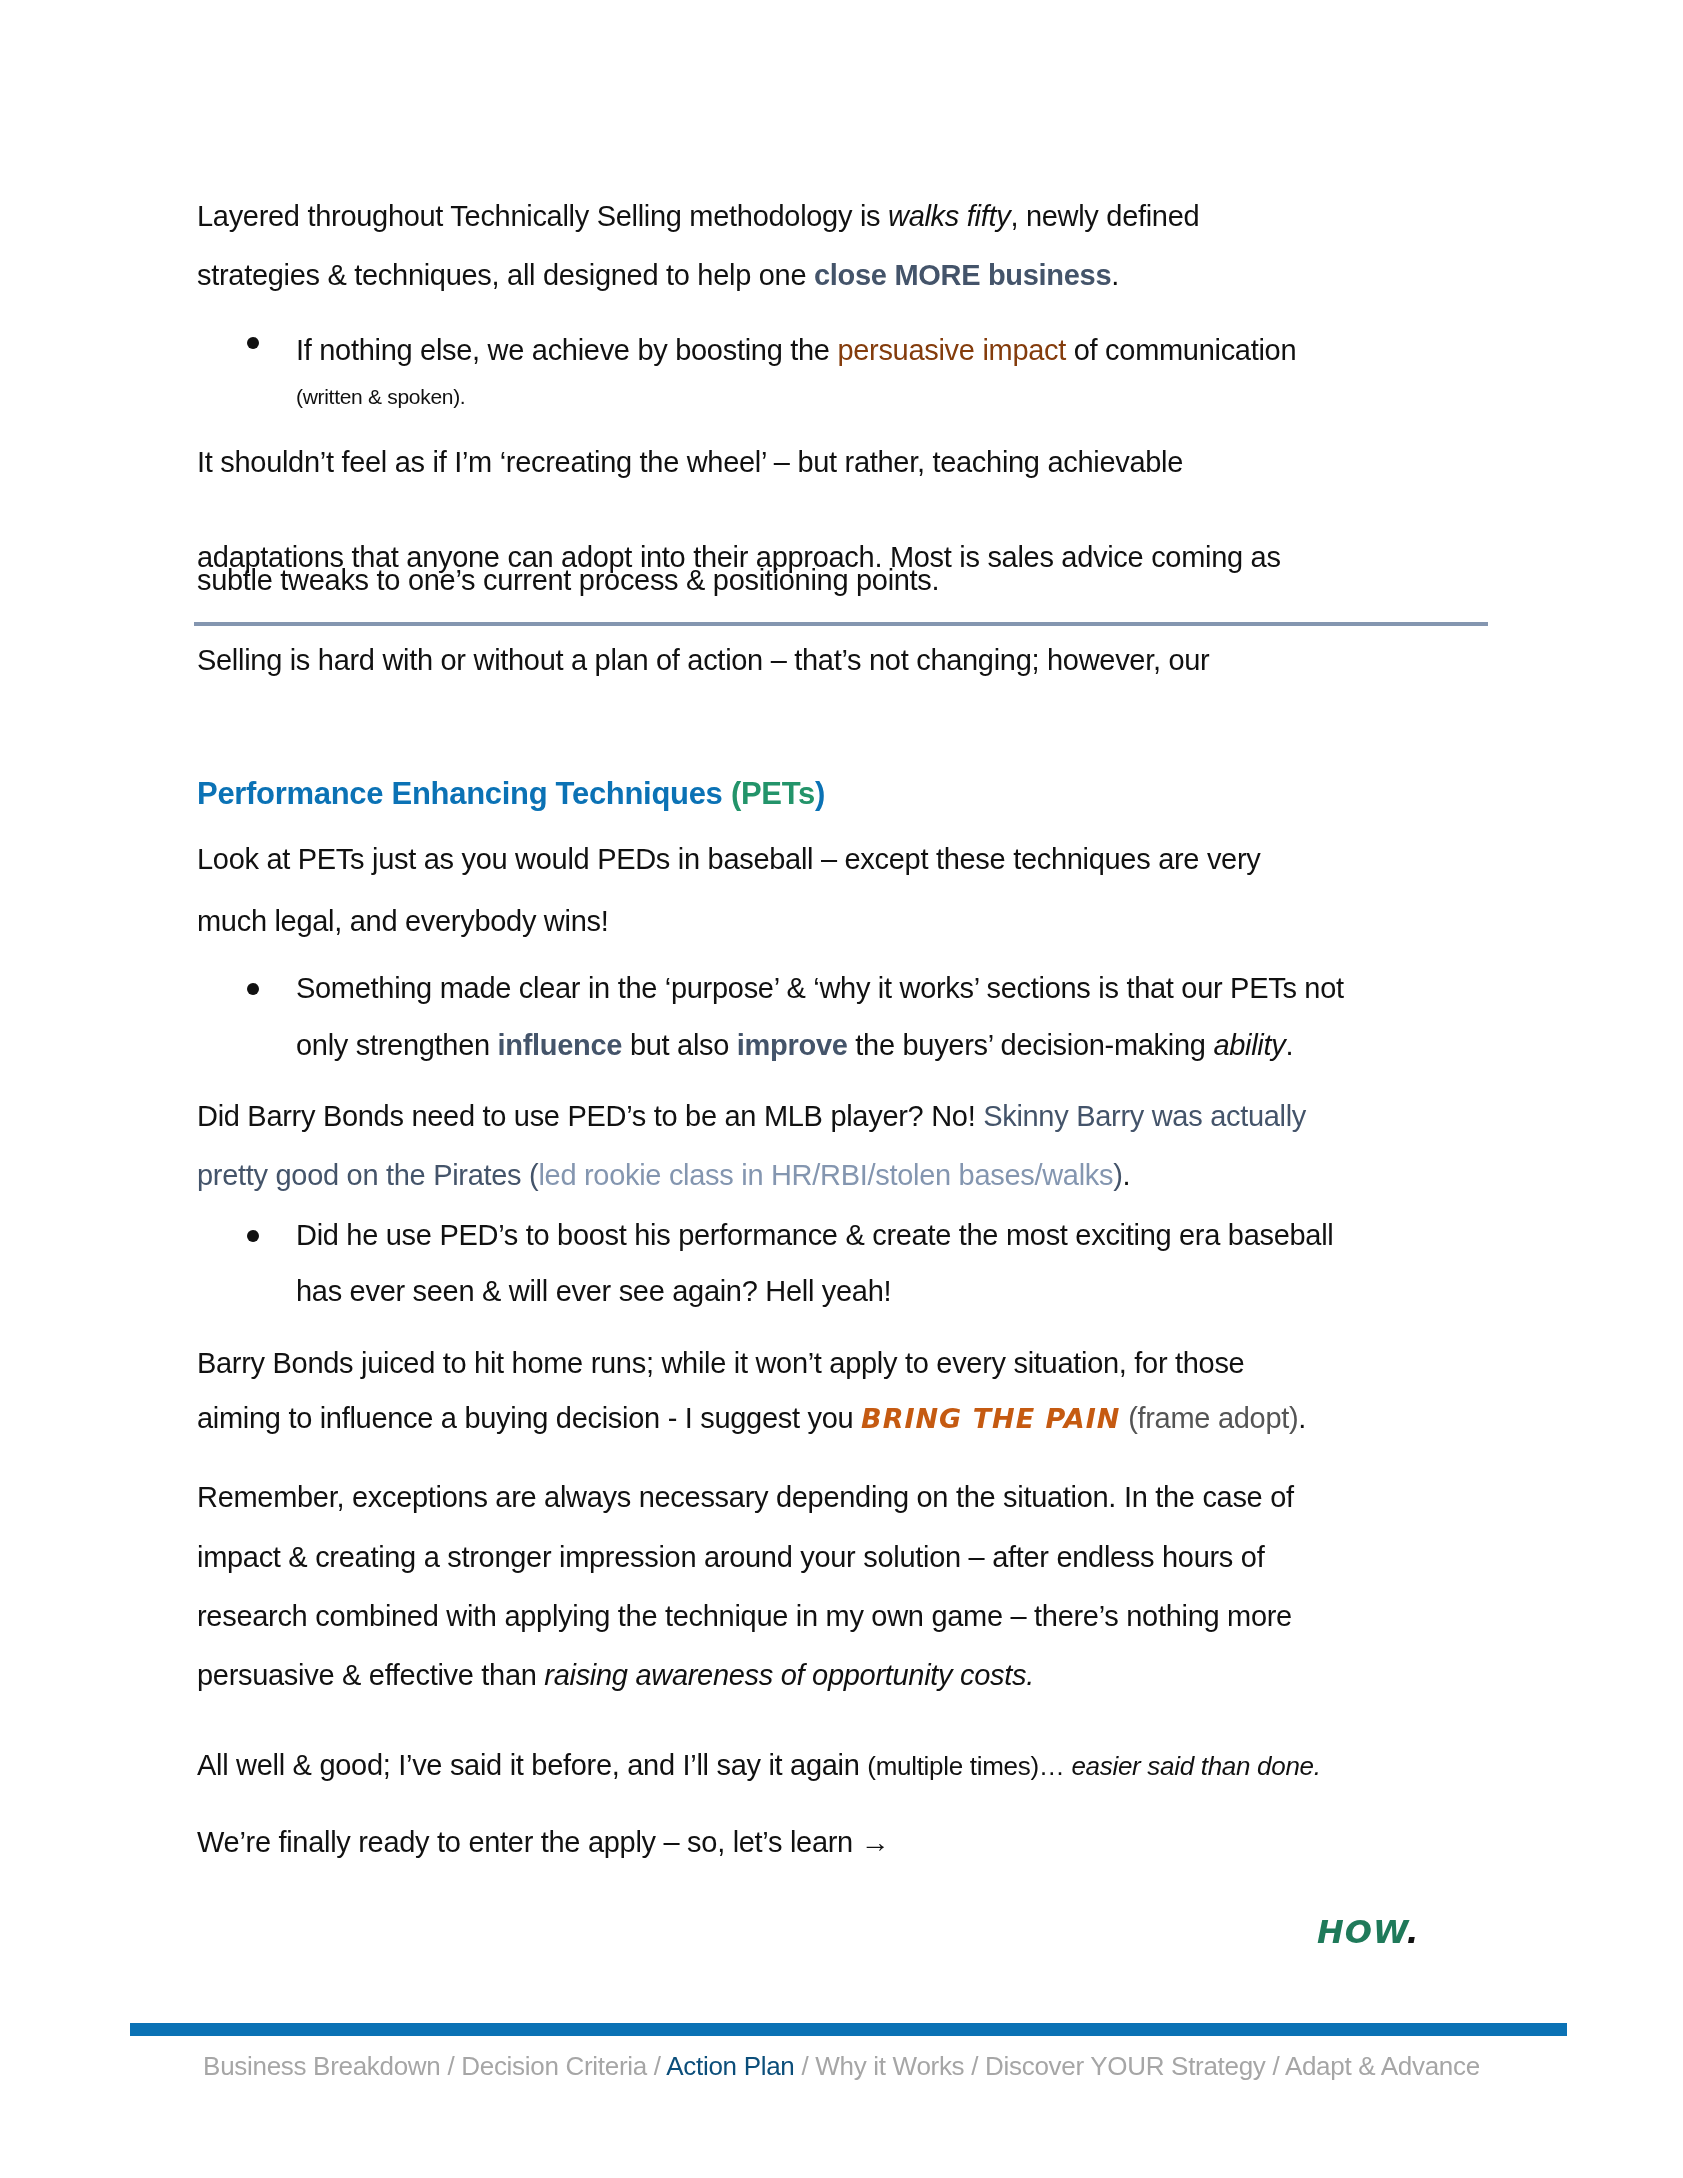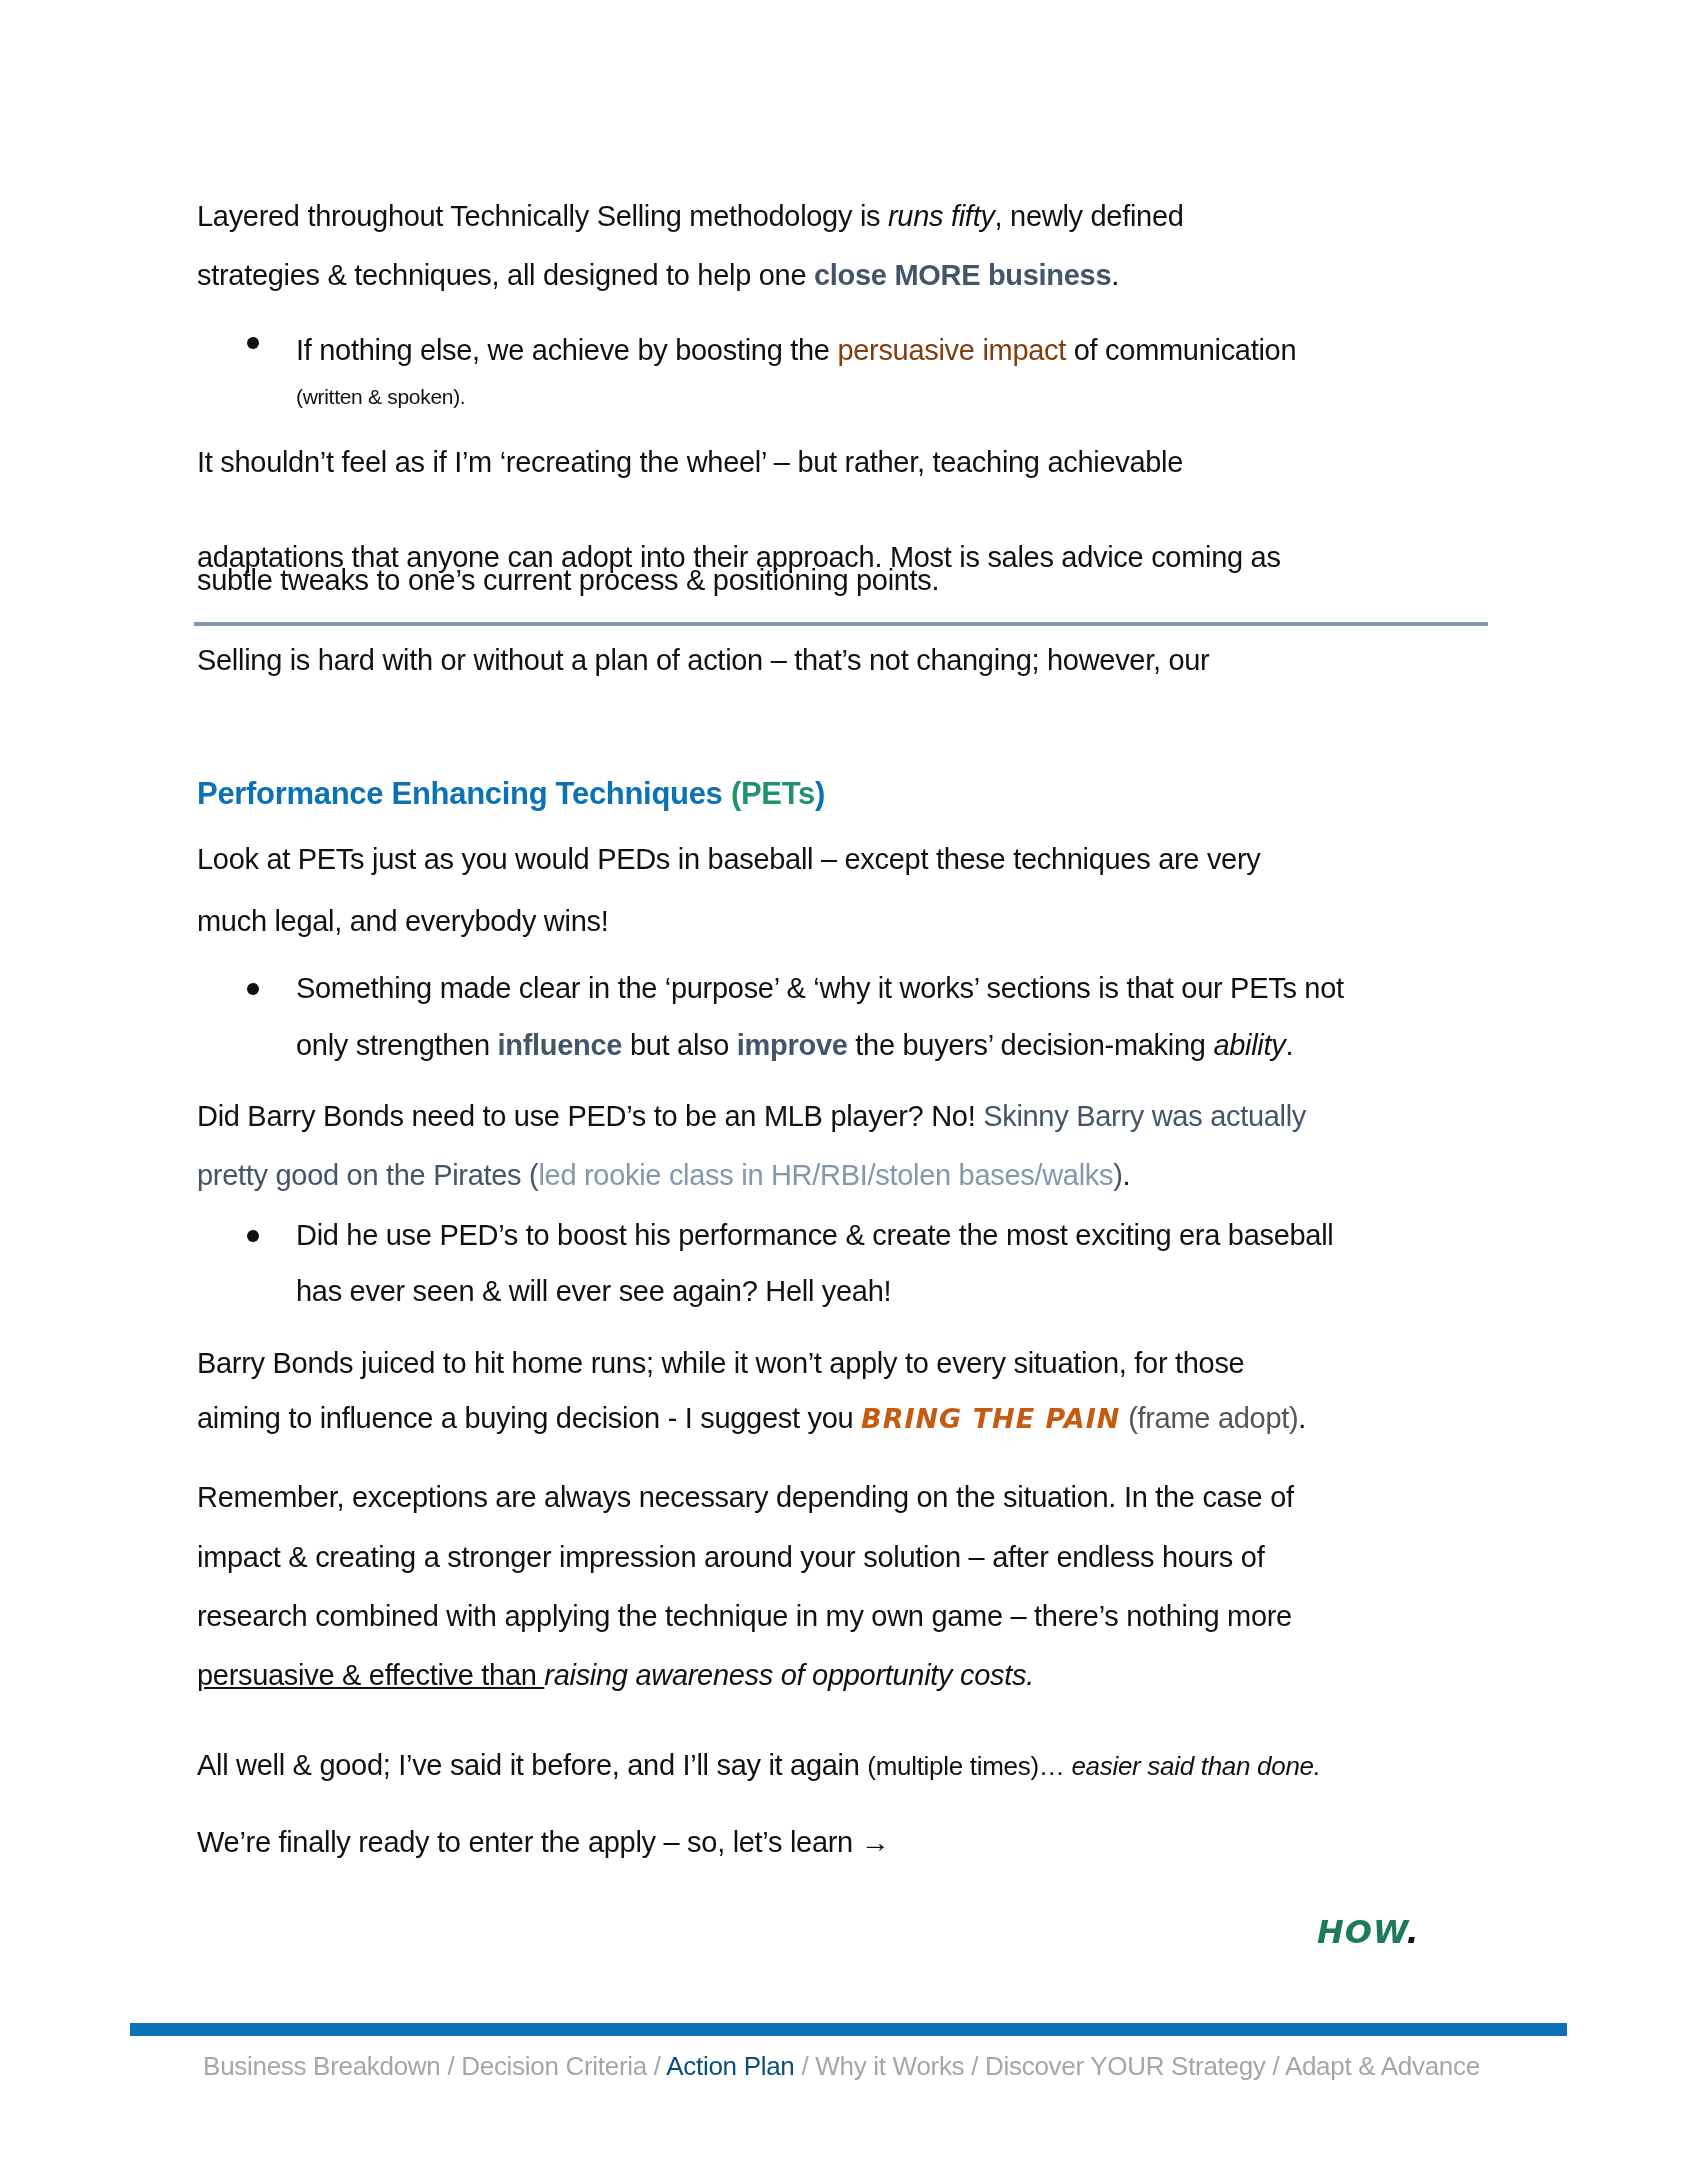--- a/index.html
+++ b/index.html
@@ -47,21 +47,21 @@
     }
     .footer .active { color: #0b4e7a; }
     .footer .sep { color: #a6a6a6; }
   </style>
 </head>
 <body>
 
 <div class="page">
 
   <div class="line" style="top:196px;">
-    <span style="white-space: pre;">Layered throughout Technically Selling methodology is </span><span class="it" style="white-space: pre;">runs fifty</span><span style="white-space: pre;">, newly defined</span>
+    <span style="white-space: pre;">Layered throughout Technically Selling methodology is </span><span class="it" style="white-space: pre;">walks fifty</span><span style="white-space: pre;">, newly defined</span>
   </div>
   <div class="line" style="top:255px;">
     <span style="white-space: pre;">strategies &amp; techniques, all designed to help one </span><span class="hl-slate" style="white-space: pre;">close MORE business</span><span style="white-space: pre;">.</span>
   </div>
 
   <span class="bullet" style="top:337px;"></span>
   <div class="line ind" style="top:330px;">
     <span style="white-space: pre;">If nothing else, we achieve by boosting the </span><span class="hl-rust" style="white-space: pre;">persuasive impact</span><span style="white-space: pre;"> of communication</span>
   </div>
   <div class="line ind small" style="top:377px;">(written &amp; spoken).</div>
@@ -100,21 +100,21 @@
 
   <div class="line" style="top:1343px;">Barry Bonds juiced to hit home runs; while it won’t apply to every situation, for those</div>
   <div class="line" style="top:1398px;">
     <span style="white-space: pre;">aiming to influence a buying decision - I suggest you </span><span class="brush" style="white-space: pre;">BRING THE PAIN</span><span class="light" style="white-space: pre;"> (frame adopt)</span><span style="white-space: pre;">.</span>
   </div>
 
   <div class="line" style="top:1477px;">Remember, exceptions are always necessary depending on the situation. In the case of</div>
   <div class="line" style="top:1537px;">impact &amp; creating a stronger impression around your solution – after endless hours of</div>
   <div class="line" style="top:1596px;">research combined with applying the technique in my own game – there’s nothing more</div>
   <div class="line" style="top:1655px;">
-    <span style="white-space: pre; text-decoration: underline;">persuasive &amp; effective than </span><span class="it" style="white-space: pre;">raising awareness of opportunity costs.</span>
+    <span style="white-space: pre;">persuasive &amp; effective than </span><span class="it" style="white-space: pre;">raising awareness of opportunity costs.</span>
   </div>
 
   <div class="line" style="top:1745px;">
     <span style="white-space: pre;">All well &amp; good; I’ve said it before, and I’ll say it again </span><span style="font-size: 26px; white-space: pre;">(multiple times)… </span><span class="it" style="font-size: 26px; white-space: pre;">easier said than done.</span>
   </div>
 
   <div class="line" style="top:1822px;">
     <span style="white-space: pre;">We’re finally ready to enter the apply – so, let’s learn </span><span style="white-space: pre;">→</span>
   </div>
 

